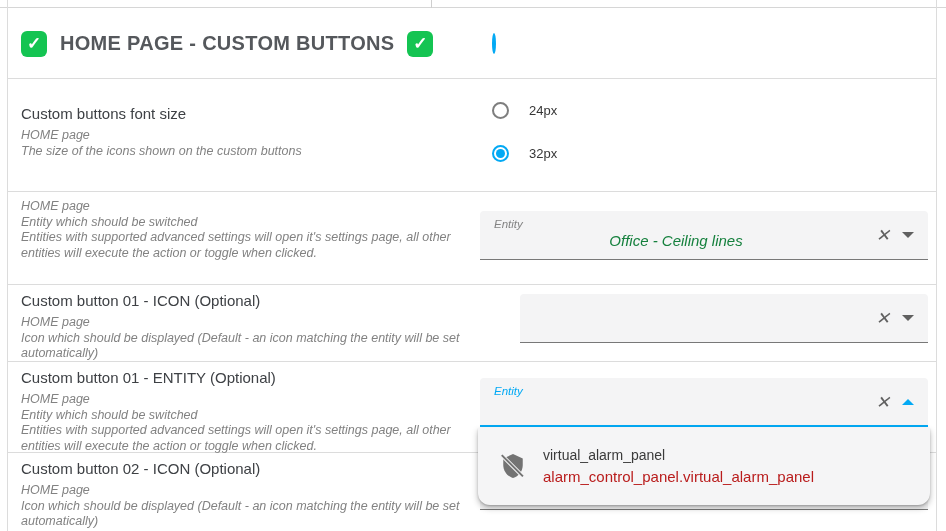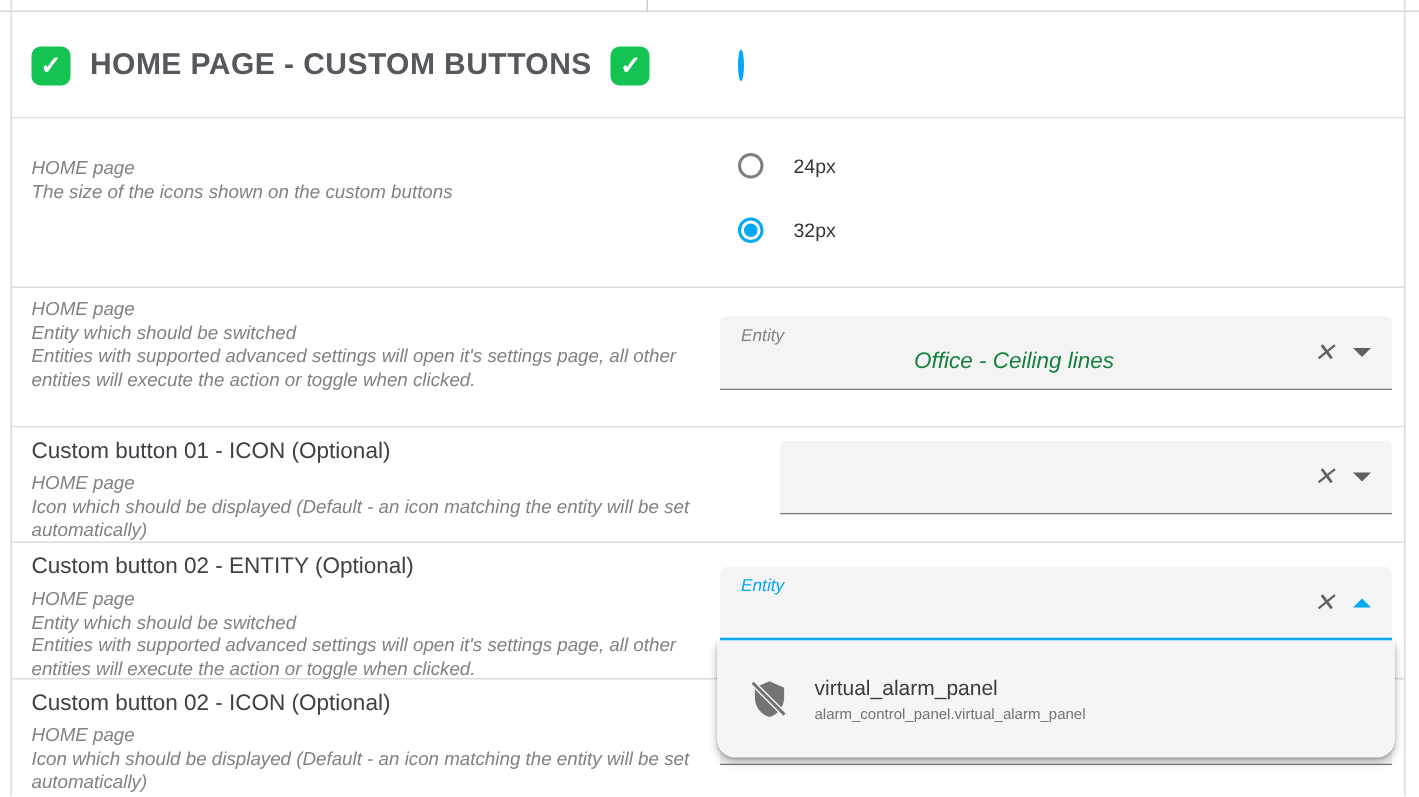--- a/index.html
+++ b/index.html
@@ -66,21 +66,21 @@
   .caret.down { border-top:6px solid #606060; transform:translateY(-3px); }
   .caret.up { border-bottom:6px solid #03a9f4; transform:translateY(-3px); }
 
   
   .dropdown { position:absolute; left:8px; top:66px; width:452px; height:77px; z-index:6;
               background:#f5f5f6; border-radius:0 0 12px 12px; padding-top:7px;
               box-shadow:0 3px 6px rgba(0,0,0,.28), 0 1px 2px rgba(0,0,0,.18); }
   .dd-item { display:flex; align-items:center; gap:17px; height:62px; padding:0 28px 0 22px; cursor:pointer; }
   .dd-icon { flex:0 0 auto; width:26px; height:26px; }
   .dd-text .dd-primary { font-size:14px; color:#3b3b3b; margin-bottom:5px; }
-  .dd-text .dd-secondary { font-size:10px; color:#737373; }
+  .dd-text .dd-secondary { font-size:15px; color:#b91c1c; }
 </style>
 </head>
 <body>
 
 <div class="stage">
   <div class="top-strip"></div>
   <div class="top-tick"></div>
   <div class="v-line v-left"></div>
   <div class="v-line v-right"></div>
 
@@ -92,20 +92,21 @@
         <span class="page-title">HOME PAGE - CUSTOM BUTTONS</span>
         <span class="check-box">✓</span>
       </div>
       <div class="hdr-radio-wrap">
         <span class="radio sel"></span>
       </div>
     </div>
 
     <div class="row row-fs">
       <div class="left-col pt26">
+        <div class="sec-title">Custom buttons font size</div>
         <div class="sec-desc">HOME page</div>
         <div class="sec-desc">The size of the icons shown on the custom buttons</div>
       </div>
       <div class="right-col">
         <div class="fs-options">
           <div class="fs-opt">
             <span class="radio"></span>
             <span class="fs-opt-label">24px</span>
           </div>
           <div class="fs-opt">
@@ -142,21 +143,21 @@
         <div class="field mt9">
           <span class="field-value"></span>
           <span class="clear-btn">✕</span>
           <span class="caret down"></span>
         </div>
       </div>
     </div>
 
     <div class="row row-e2">
       <div class="left-col">
-        <div class="sec-title">Custom button 02 - ENTITY (Optional)</div>
+        <div class="sec-title">Custom button 01 - ENTITY (Optional)</div>
         <div class="sec-desc">HOME page</div>
         <div class="sec-desc">Entity which should be switched</div>
         <div class="sec-desc">Entities with supported advanced settings will open it's settings page, all other entities will execute the action or toggle when clicked.</div>
       </div>
       <div class="right-col">
         <div class="field active mt16">
           <span class="field-label">Entity</span>
           <span class="clear-btn">✕</span>
           <span class="caret up"></span>
         </div>

